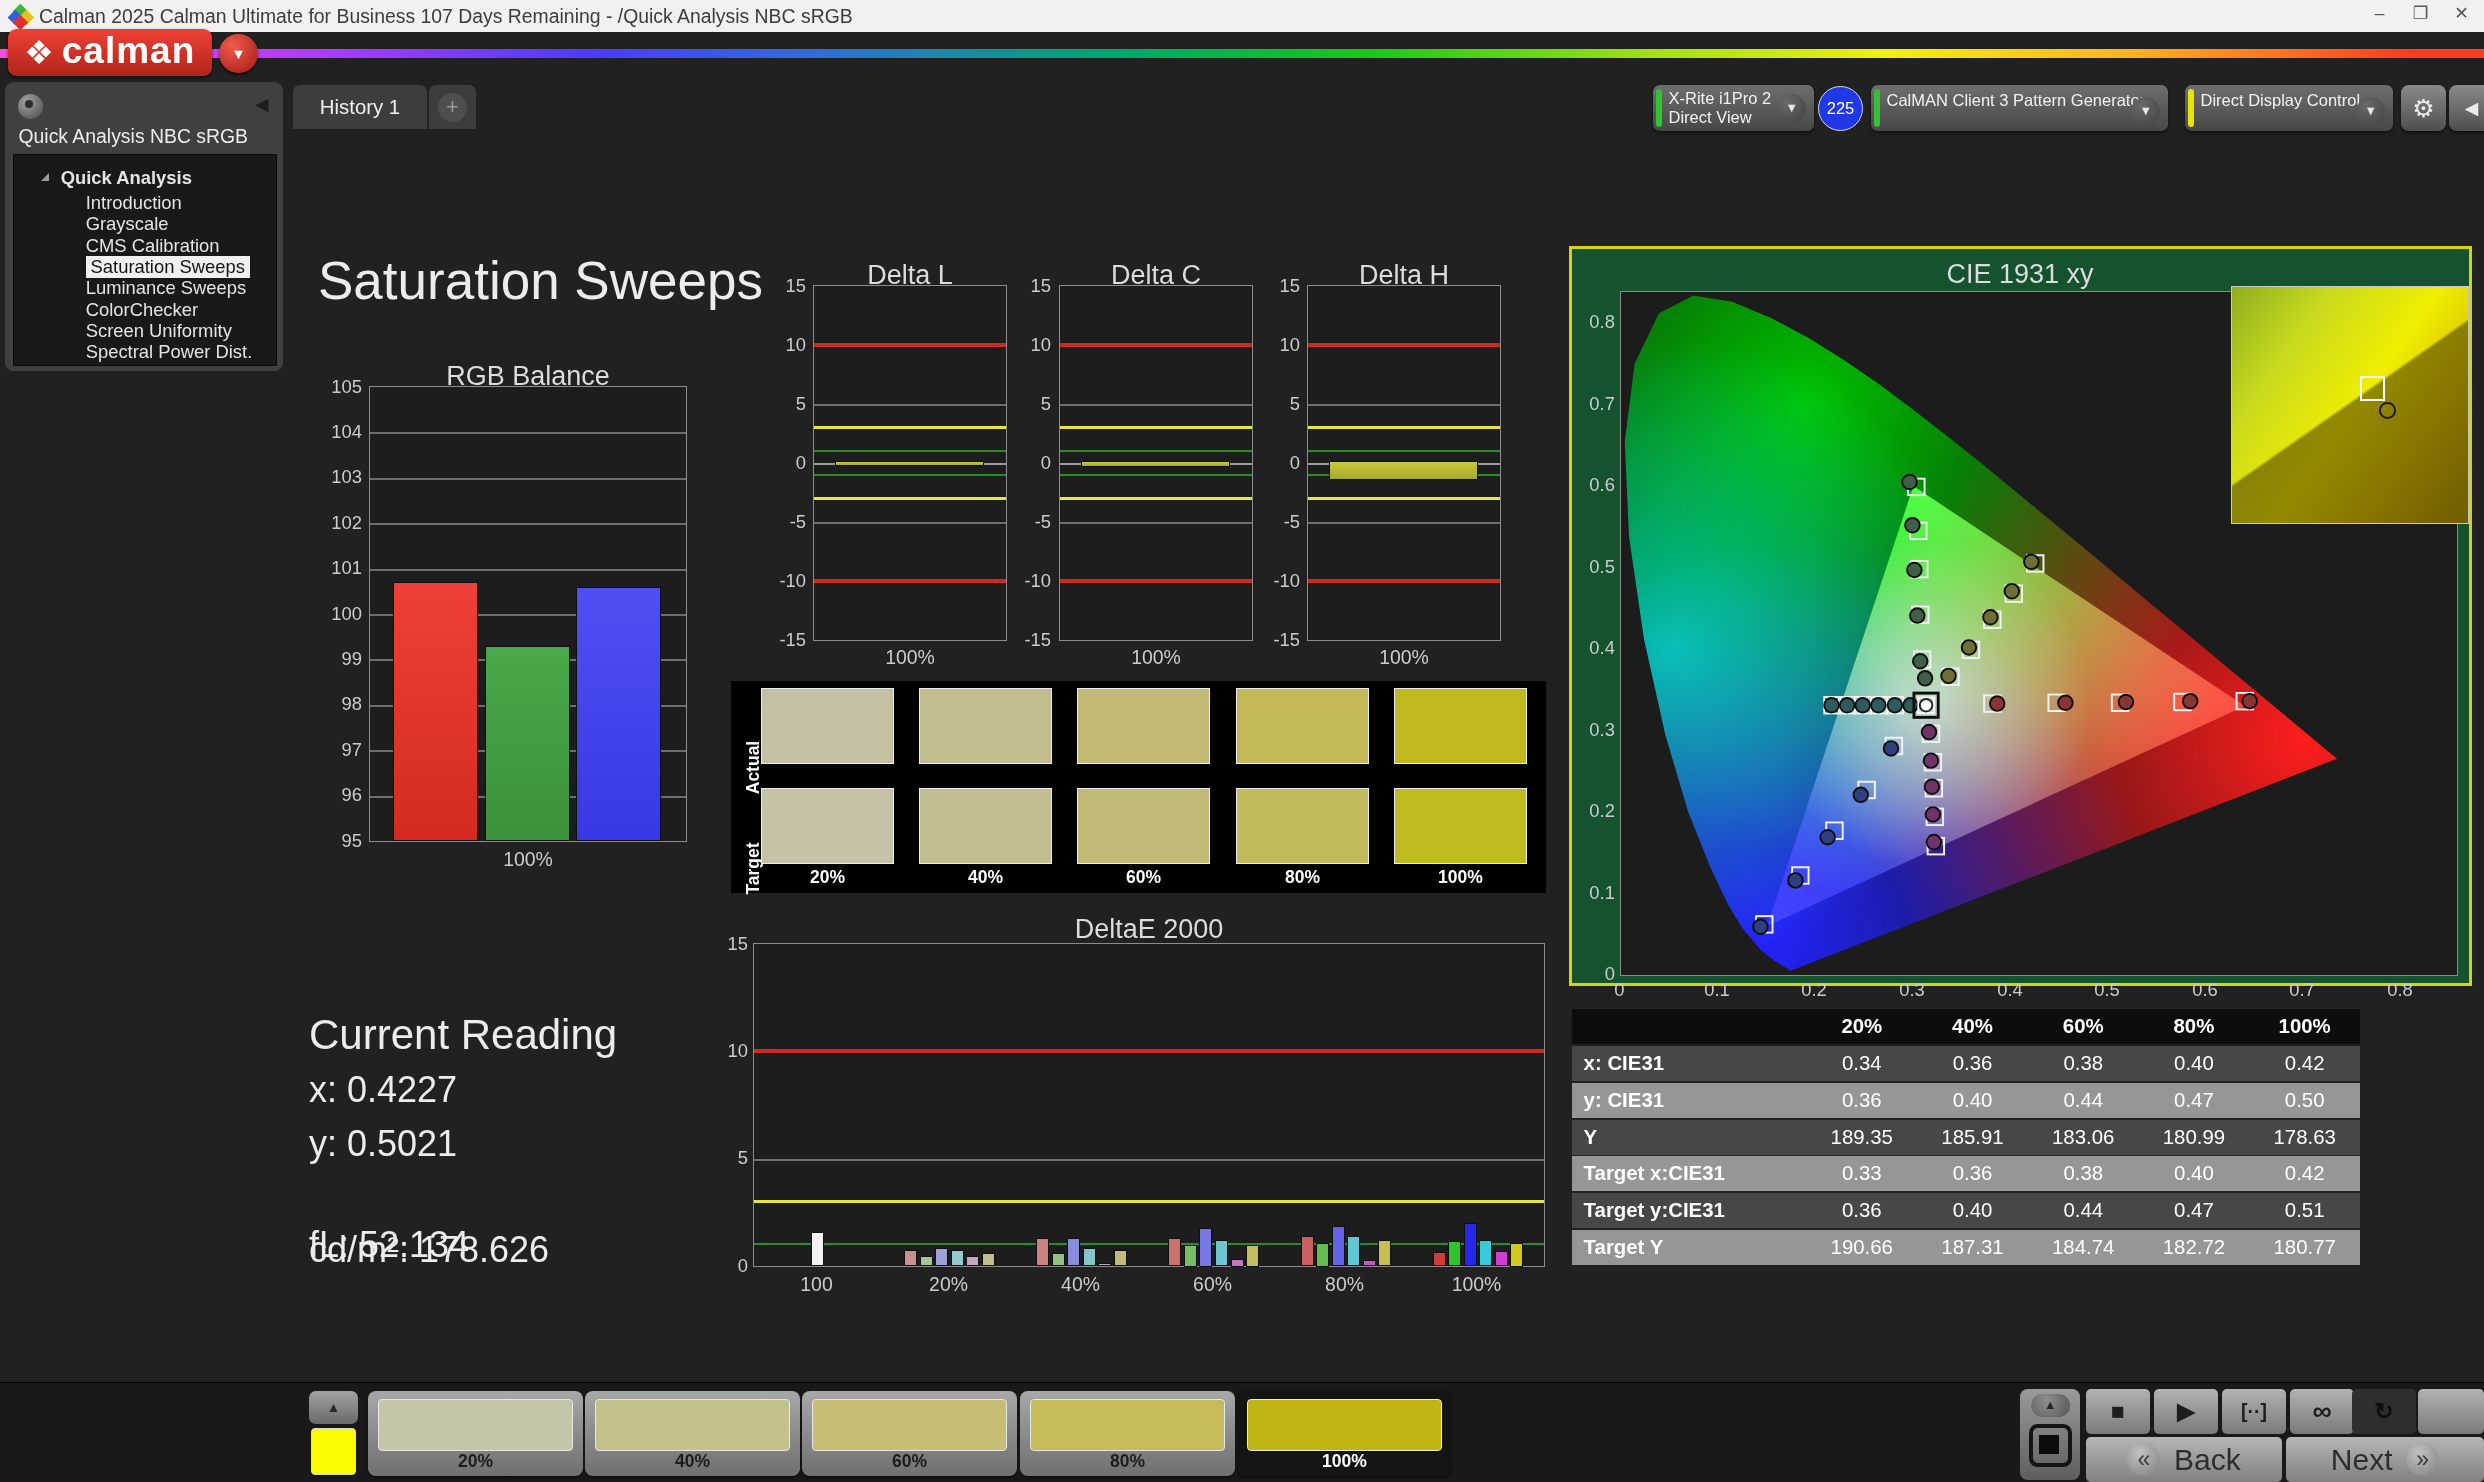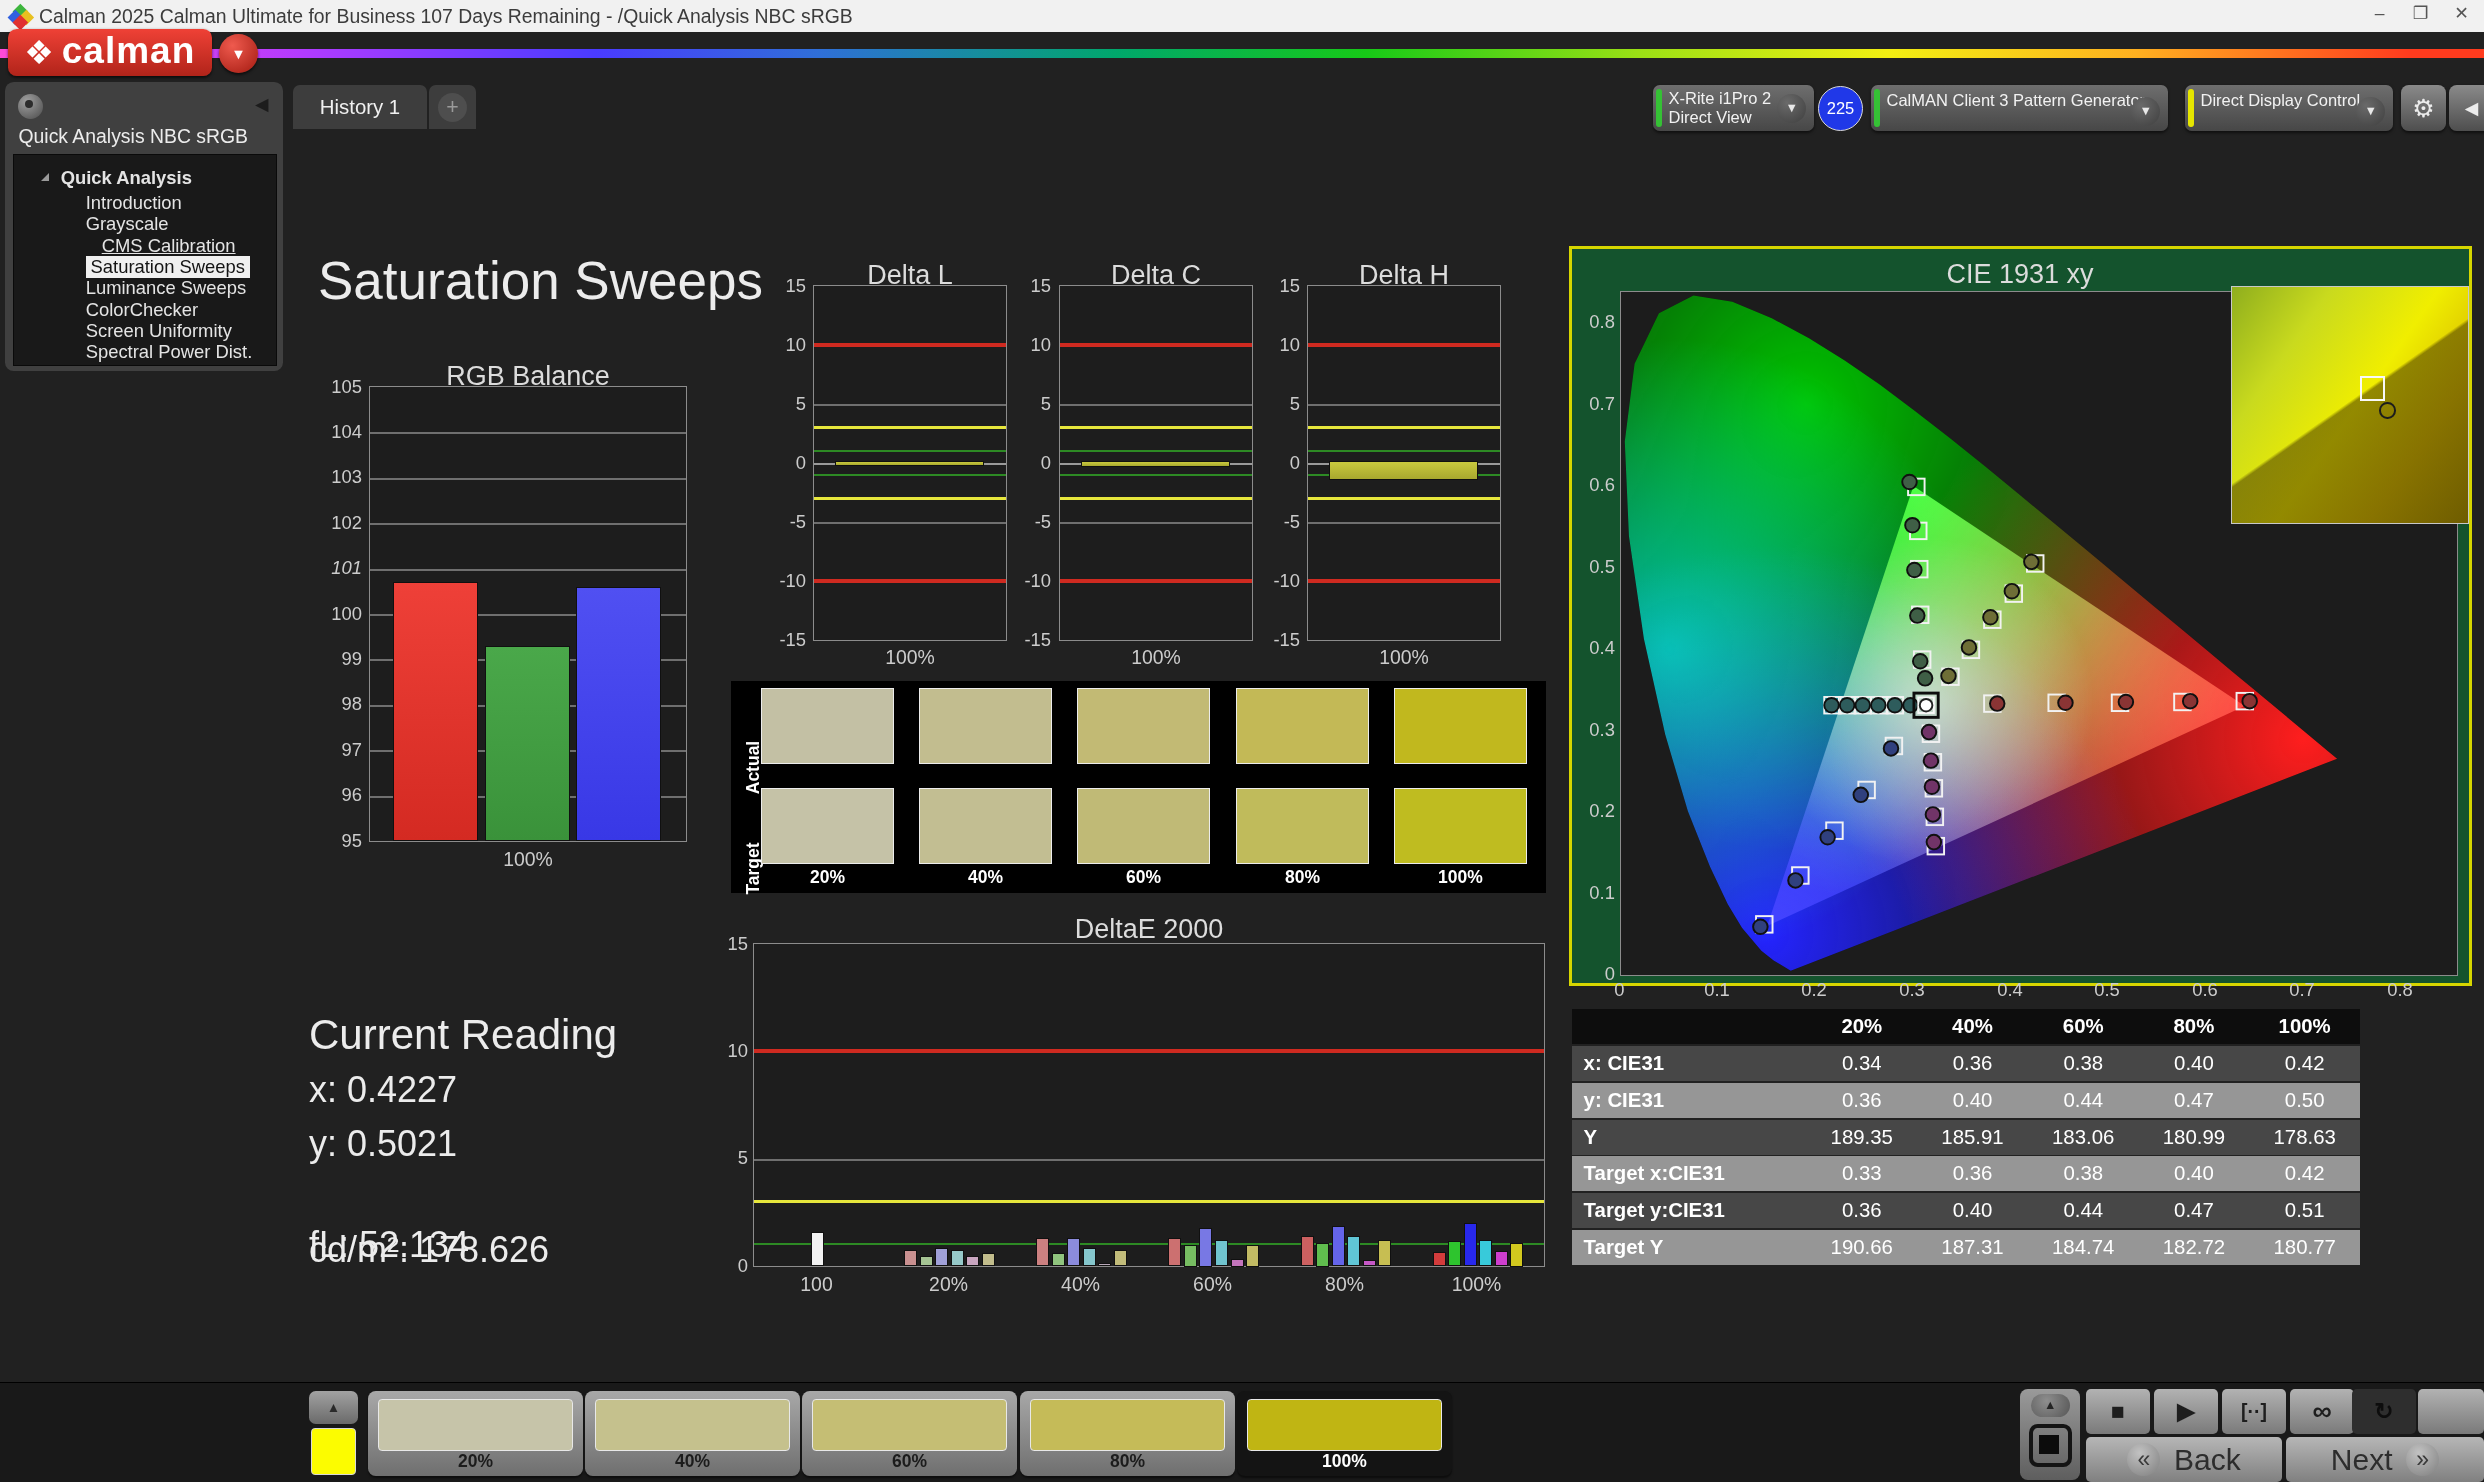--- a/index.html
+++ b/index.html
@@ -183,21 +183,21 @@
     <div id="sb-collapse" class="abs">
       <span>◀</span>
     </div>
     <div id="sb-header" class="abs">Quick Analysis NBC sRGB</div>
     <div id="sb-panel" class="abs">
       <span class="tri" style="left:27px;top:17.5px;"></span>
       <div class="tree-row" style="left:47px;top:11.6px;font-weight:bold;">Quick Analysis</div>
       <div id="tree-items"></div>
     <div class="tree-row" style="left: 72px; top: 37px; position: absolute;">Introduction</div>
         <div class="tree-row" style="left: 72px; top: 58px; position: absolute;">Grayscale</div>
-        <div class="tree-row" style="left: 88px; top: 80px; position: absolute; text-decoration: underline;">CMS Calibration</div>
+        <div class="tree-row" style="left: 72px; top: 80px; position: absolute;">CMS Calibration</div>
         <div class="tree-row tree-sel" style="left: 72px; top: 101px; position: absolute;">Saturation Sweeps</div>
         <div class="tree-row" style="left: 72px; top: 122px; position: absolute;">Luminance Sweeps</div>
         <div class="tree-row" style="left: 72px; top: 144px; position: absolute;">ColorChecker</div>
         <div class="tree-row" style="left: 72px; top: 165px; position: absolute;">Screen Uniformity</div>
         <div class="tree-row" style="left: 72px; top: 186px; position: absolute;">Spectral Power Dist.</div>
       </div>
   </div>
 
   <div id="heading" class="abs">Saturation Sweeps</div>
 
@@ -615,21 +615,21 @@
       <div class="tbtn" style="left: 2418px; width: 66px;">
         <div></div>
       </div>
     </div>
 <div class="tick" style="left: 312px; top: 830px; width: 50px;">95</div>
     <div class="tick" style="left: 312px; top: 784px; width: 50px;">96</div>
     <div class="tick" style="left: 312px; top: 739px; width: 50px;">97</div>
     <div class="tick" style="left: 312px; top: 693px; width: 50px;">98</div>
     <div class="tick" style="left: 312px; top: 648px; width: 50px;">99</div>
     <div class="tick" style="left: 312px; top: 603px; width: 50px;">100</div>
-    <div class="tick" style="left: 312px; top: 557px; width: 50px; font-style: italic;">101</div>
+    <div class="tick" style="left: 312px; top: 557px; width: 50px;">101</div>
     <div class="tick" style="left: 312px; top: 512px; width: 50px;">102</div>
     <div class="tick" style="left: 312px; top: 466px; width: 50px;">103</div>
     <div class="tick" style="left: 312px; top: 421px; width: 50px;">104</div>
     <div class="tick" style="left: 312px; top: 376px; width: 50px;">105</div>
     <div class="tick" style="left: 759px; top: 275px; width: 47px;">15</div>
     <div class="tick" style="left: 759px; top: 334px; width: 47px;">10</div>
     <div class="tick" style="left: 759px; top: 393px; width: 47px;">5</div>
     <div class="tick" style="left: 759px; top: 452px; width: 47px;">0</div>
     <div class="tick" style="left: 759px; top: 511px; width: 47px;">-5</div>
     <div class="tick" style="left: 759px; top: 570px; width: 47px;">-10</div>

